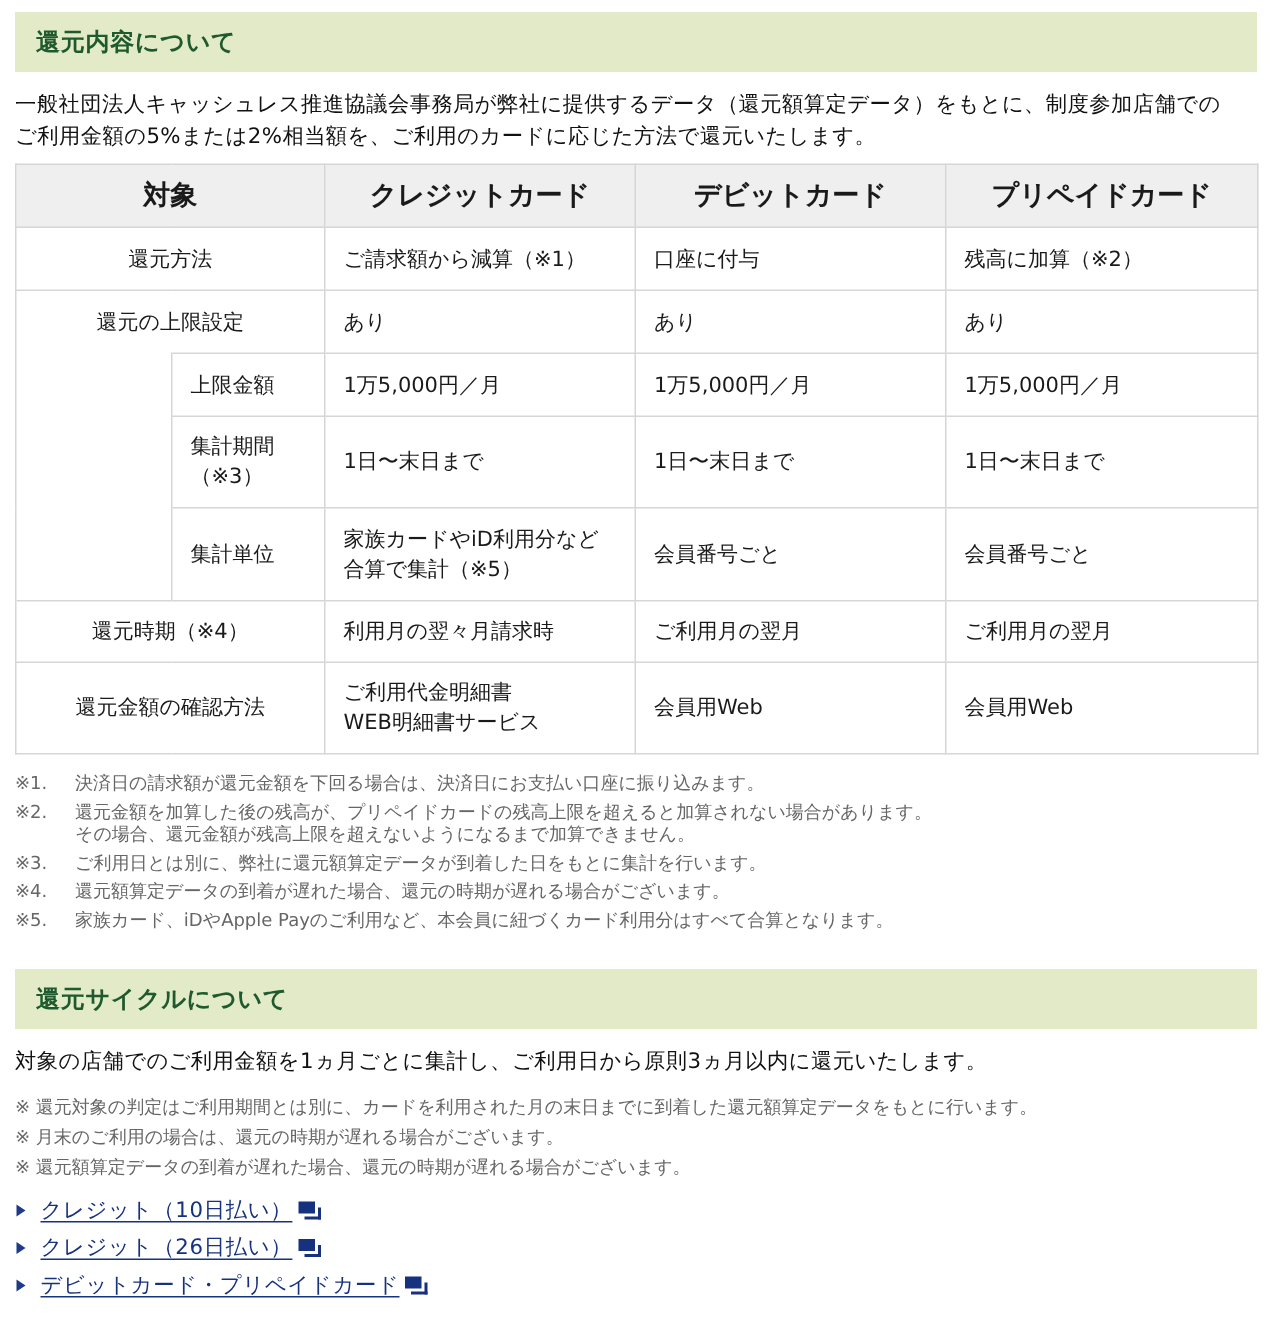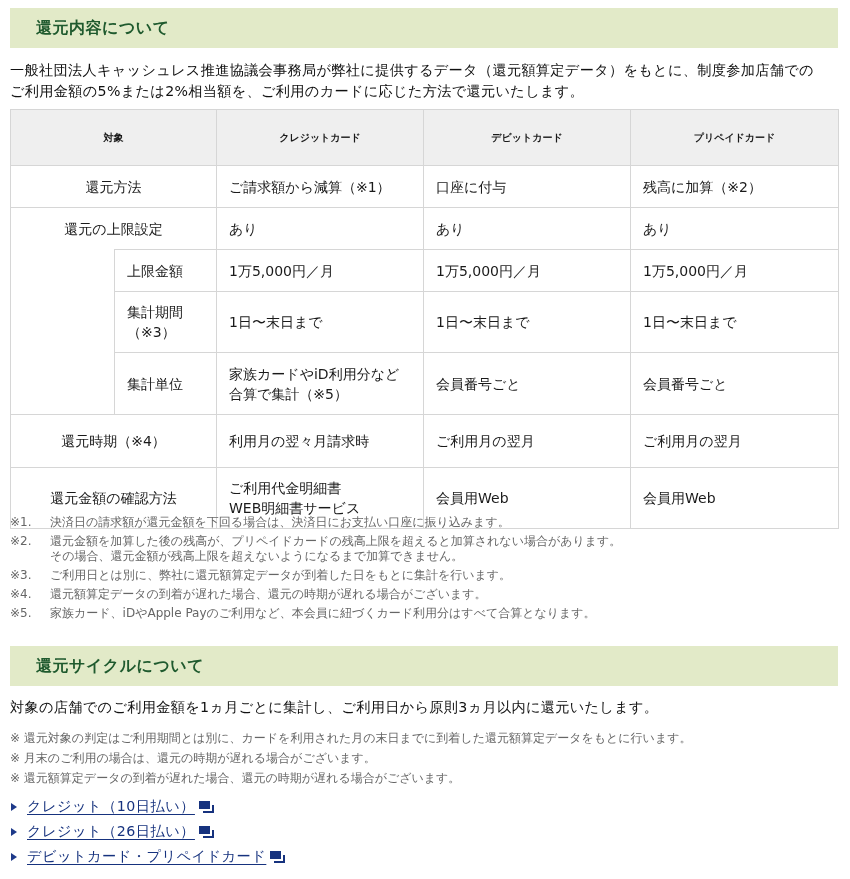--- a/index.html
+++ b/index.html
@@ -9,21 +9,21 @@
       color: #1a1a1a;
       position: relative;
     }
     .section-header {
       position: absolute; left: 10px; width: 828px; height: 40px;
       background: #e2eac8;
       box-sizing: border-box; padding-left: 14px;
       display: flex; align-items: center;
     }
     .section-header h2 {
-      margin: 12px; font-size: 16px; font-weight: bold; color: #1f5a2e;
+      margin: 0; font-size: 16px; font-weight: bold; color: #1f5a2e;
       letter-spacing: 0.5px;
     }
     .intro {
       position: absolute; left: 10px; top: 60px; width: 832px;
       font-size: 14.2px; line-height: 21px; color: #111;
       letter-spacing: 0.3px;
     }
     table.main {
       position: absolute; left: 10px; top: 109px;
       width: 828px; border-collapse: collapse;
@@ -31,22 +31,22 @@
       table-layout: fixed;
     }
     table.main td, table.main th {
       border: 1.5px solid #d6d6d6;
       padding: 0 12px;
       box-sizing: border-box;
       line-height: 20px;
       vertical-align: middle;
     }
     table.main th {
-      background: #efefef; font-weight: bold; height: 56px; text-align: center;
-      font-size: 10px;
+      background: #efefef; font-weight: bold; height: 42px; text-align: center;
+      font-size: 18px;
     }
     table.main td.label { text-align: center; }
     table.main td.sublabel { text-align: left; }
     table.main td.val { text-align: left; }
     table.main td.blank { border-top: none; border-bottom: none; }
     .notes {
       position: absolute; left: 10px; top: 513px; width: 830px;
       font-size: 12px; color: #666; line-height: 19px;
     }
     .note { display: flex; }
@@ -142,21 +142,21 @@
   </tr>
   <tr style="height:62px">
     <td class="sublabel">集計単位</td>
     <td class="val">
       <div>家族カードやiD利用分など</div>
       <div>合算で集計（※5）</div>
     </td>
     <td class="val">会員番号ごと</td>
     <td class="val">会員番号ごと</td>
   </tr>
-  <tr style="height:53px">
+  <tr style="height:41px">
     <td colspan="2" class="label">還元時期（※4）</td>
     <td class="val">利用月の翌々月請求時</td>
     <td class="val">ご利用月の翌月</td>
     <td class="val">ご利用月の翌月</td>
   </tr>
   <tr style="height:61px">
     <td colspan="2" class="label">還元金額の確認方法</td>
     <td class="val">
       <div>ご利用代金明細書</div>
       <div>WEB明細書サービス</div>

